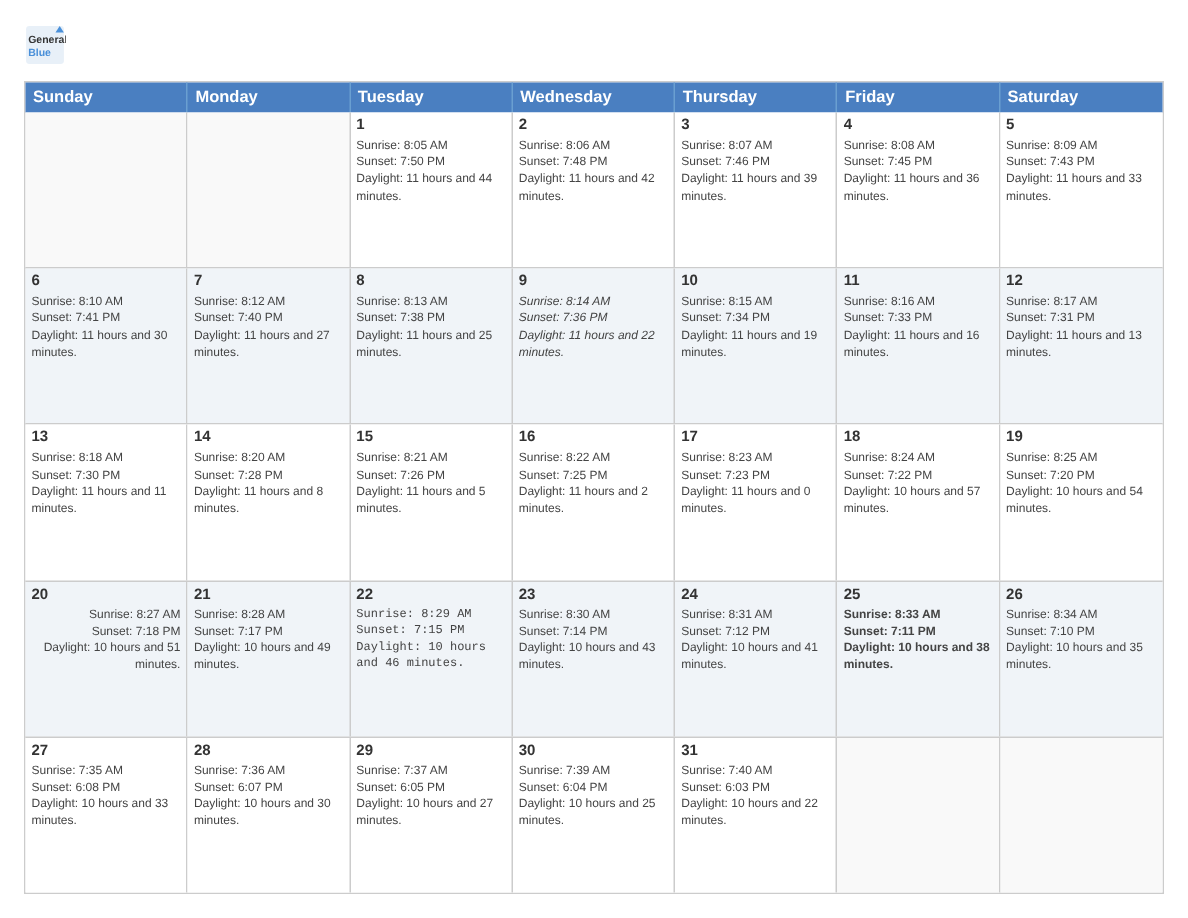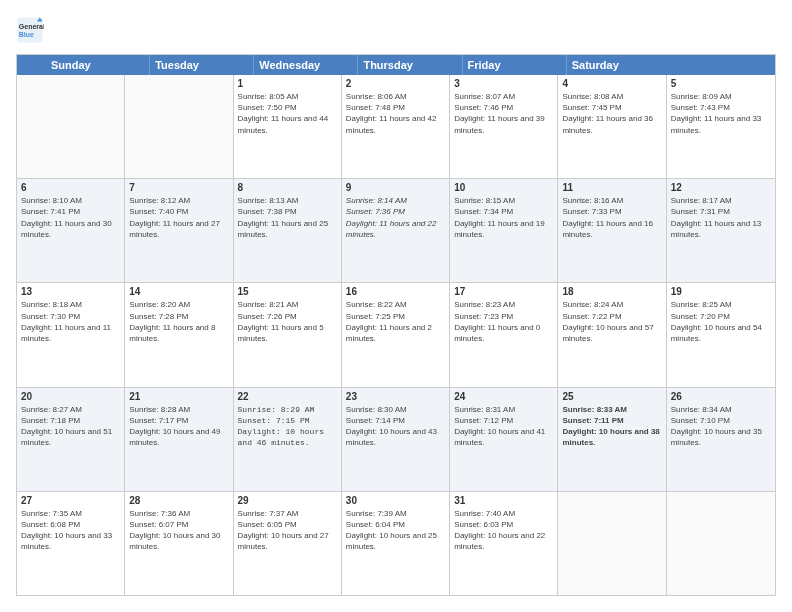--- a/index.html
+++ b/index.html
@@ -47,21 +47,20 @@
     .calendar {
       flex: 1;
       display: flex;
       flex-direction: column;
       border: 1px solid #ccc;
     }
     .cal-header-row {
       display: grid;
       grid-template-columns: repeat(7, 1fr);
       background: #4a7fc1;
-      padding-left: 29px;
     }
     .cal-header-cell {
       color: #fff;
       font-size: 11px;
       font-weight: bold;
       padding: 4px 5px;
       border-right: 1px solid #6a9fd1;
     }
     .cal-header-cell:last-child { border-right: none; }
     .cal-body {
@@ -118,20 +117,21 @@
     </div>
     <div class="title-block">
       <div class="month-year"></div>
       <div class="location"></div>
     </div>
   </div>
 
   <div class="calendar">
     <div class="cal-header-row">
     <div class="cal-header-cell">Sunday</div>
+        <div class="cal-header-cell">Monday</div>
         <div class="cal-header-cell">Tuesday</div>
         <div class="cal-header-cell">Wednesday</div>
         <div class="cal-header-cell">Thursday</div>
         <div class="cal-header-cell">Friday</div>
         <div class="cal-header-cell">Saturday</div>
       </div>
     <div class="cal-body">
     <div class="cal-row">
           <div class="cal-cell empty"></div>
           <div class="cal-cell empty"></div>
@@ -250,21 +250,21 @@
           <div class="cal-cell">
             <div class="day-num">19</div>
             <div class="cell-info" style="white-space: pre-line;">Sunrise: 8:25 AM
 Sunset: 7:20 PM
 Daylight: 10 hours and 54 minutes.</div>
           </div>
         </div>
         <div class="cal-row">
           <div class="cal-cell shaded">
             <div class="day-num">20</div>
-            <div class="cell-info" style="white-space: pre-line;">Sunrise: 8:27 AM
+            <div class="cell-info" style="white-space: pre-line; text-align: right;">Sunrise: 8:27 AM
 Sunset: 7:18 PM
 Daylight: 10 hours and 51 minutes.</div>
           </div>
           <div class="cal-cell shaded">
             <div class="day-num">21</div>
             <div class="cell-info" style="white-space: pre-line;">Sunrise: 8:28 AM
 Sunset: 7:17 PM
 Daylight: 10 hours and 49 minutes.</div>
           </div>
           <div class="cal-cell shaded">

